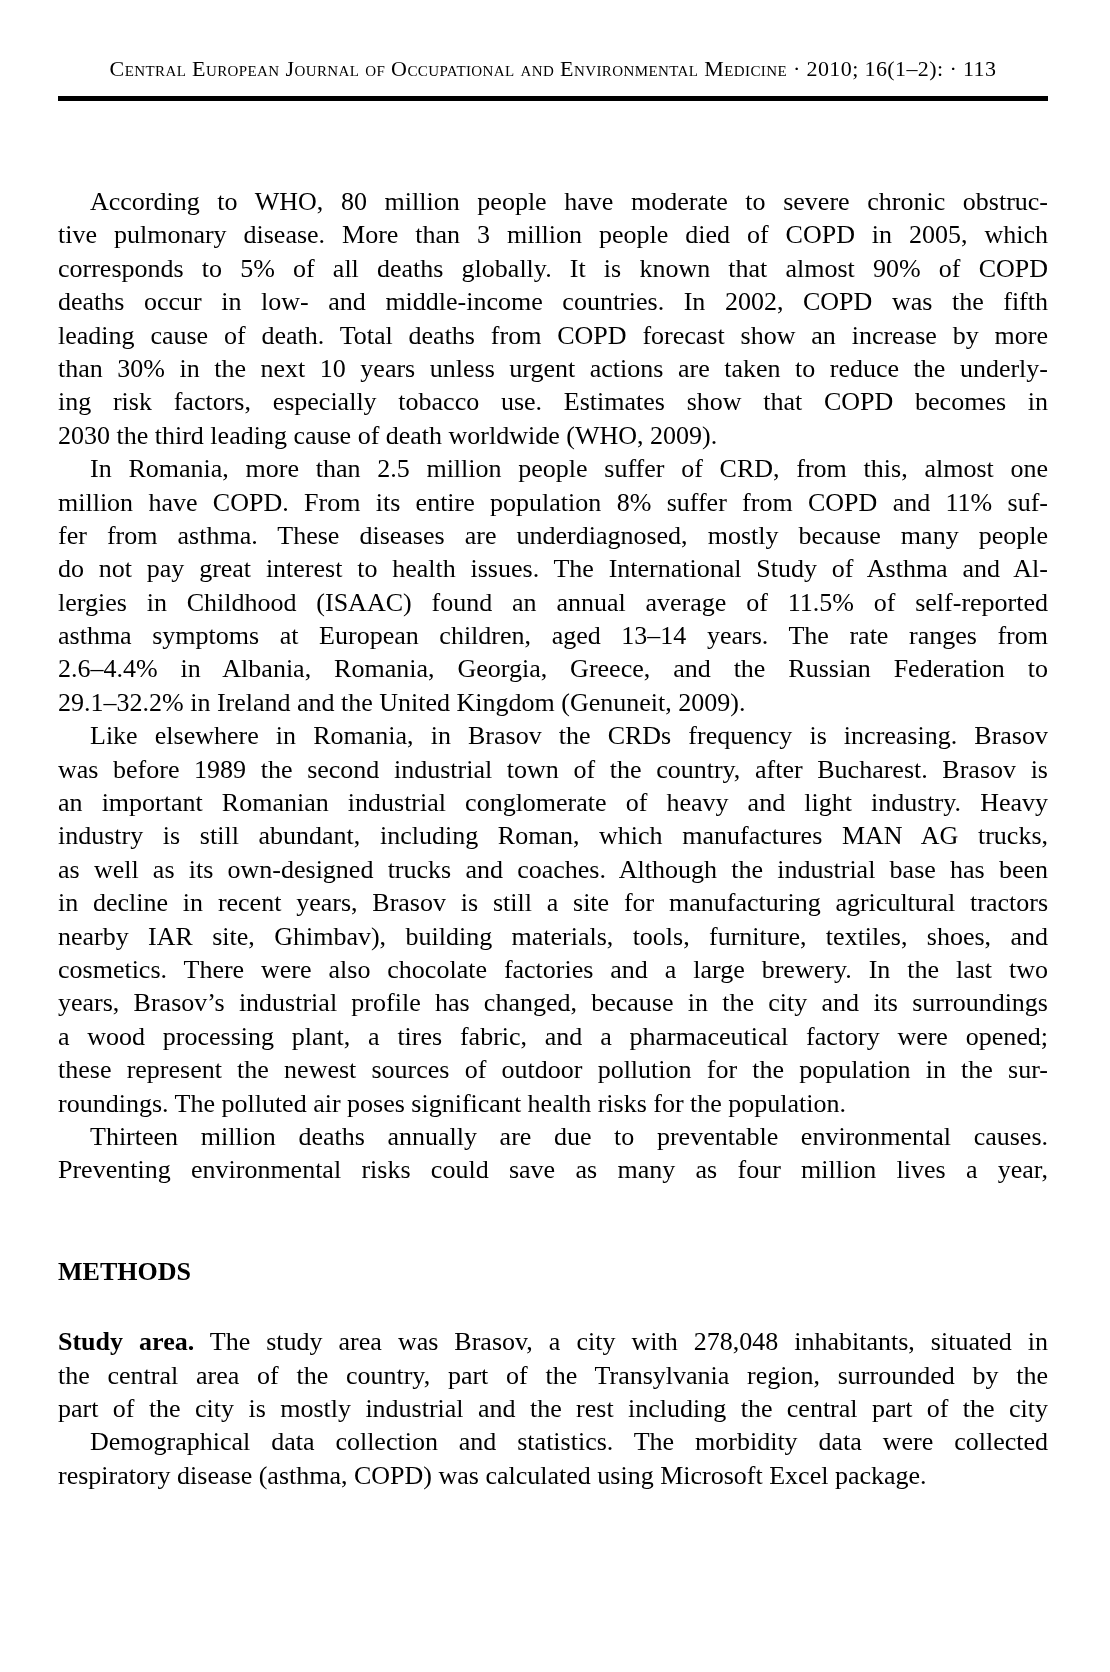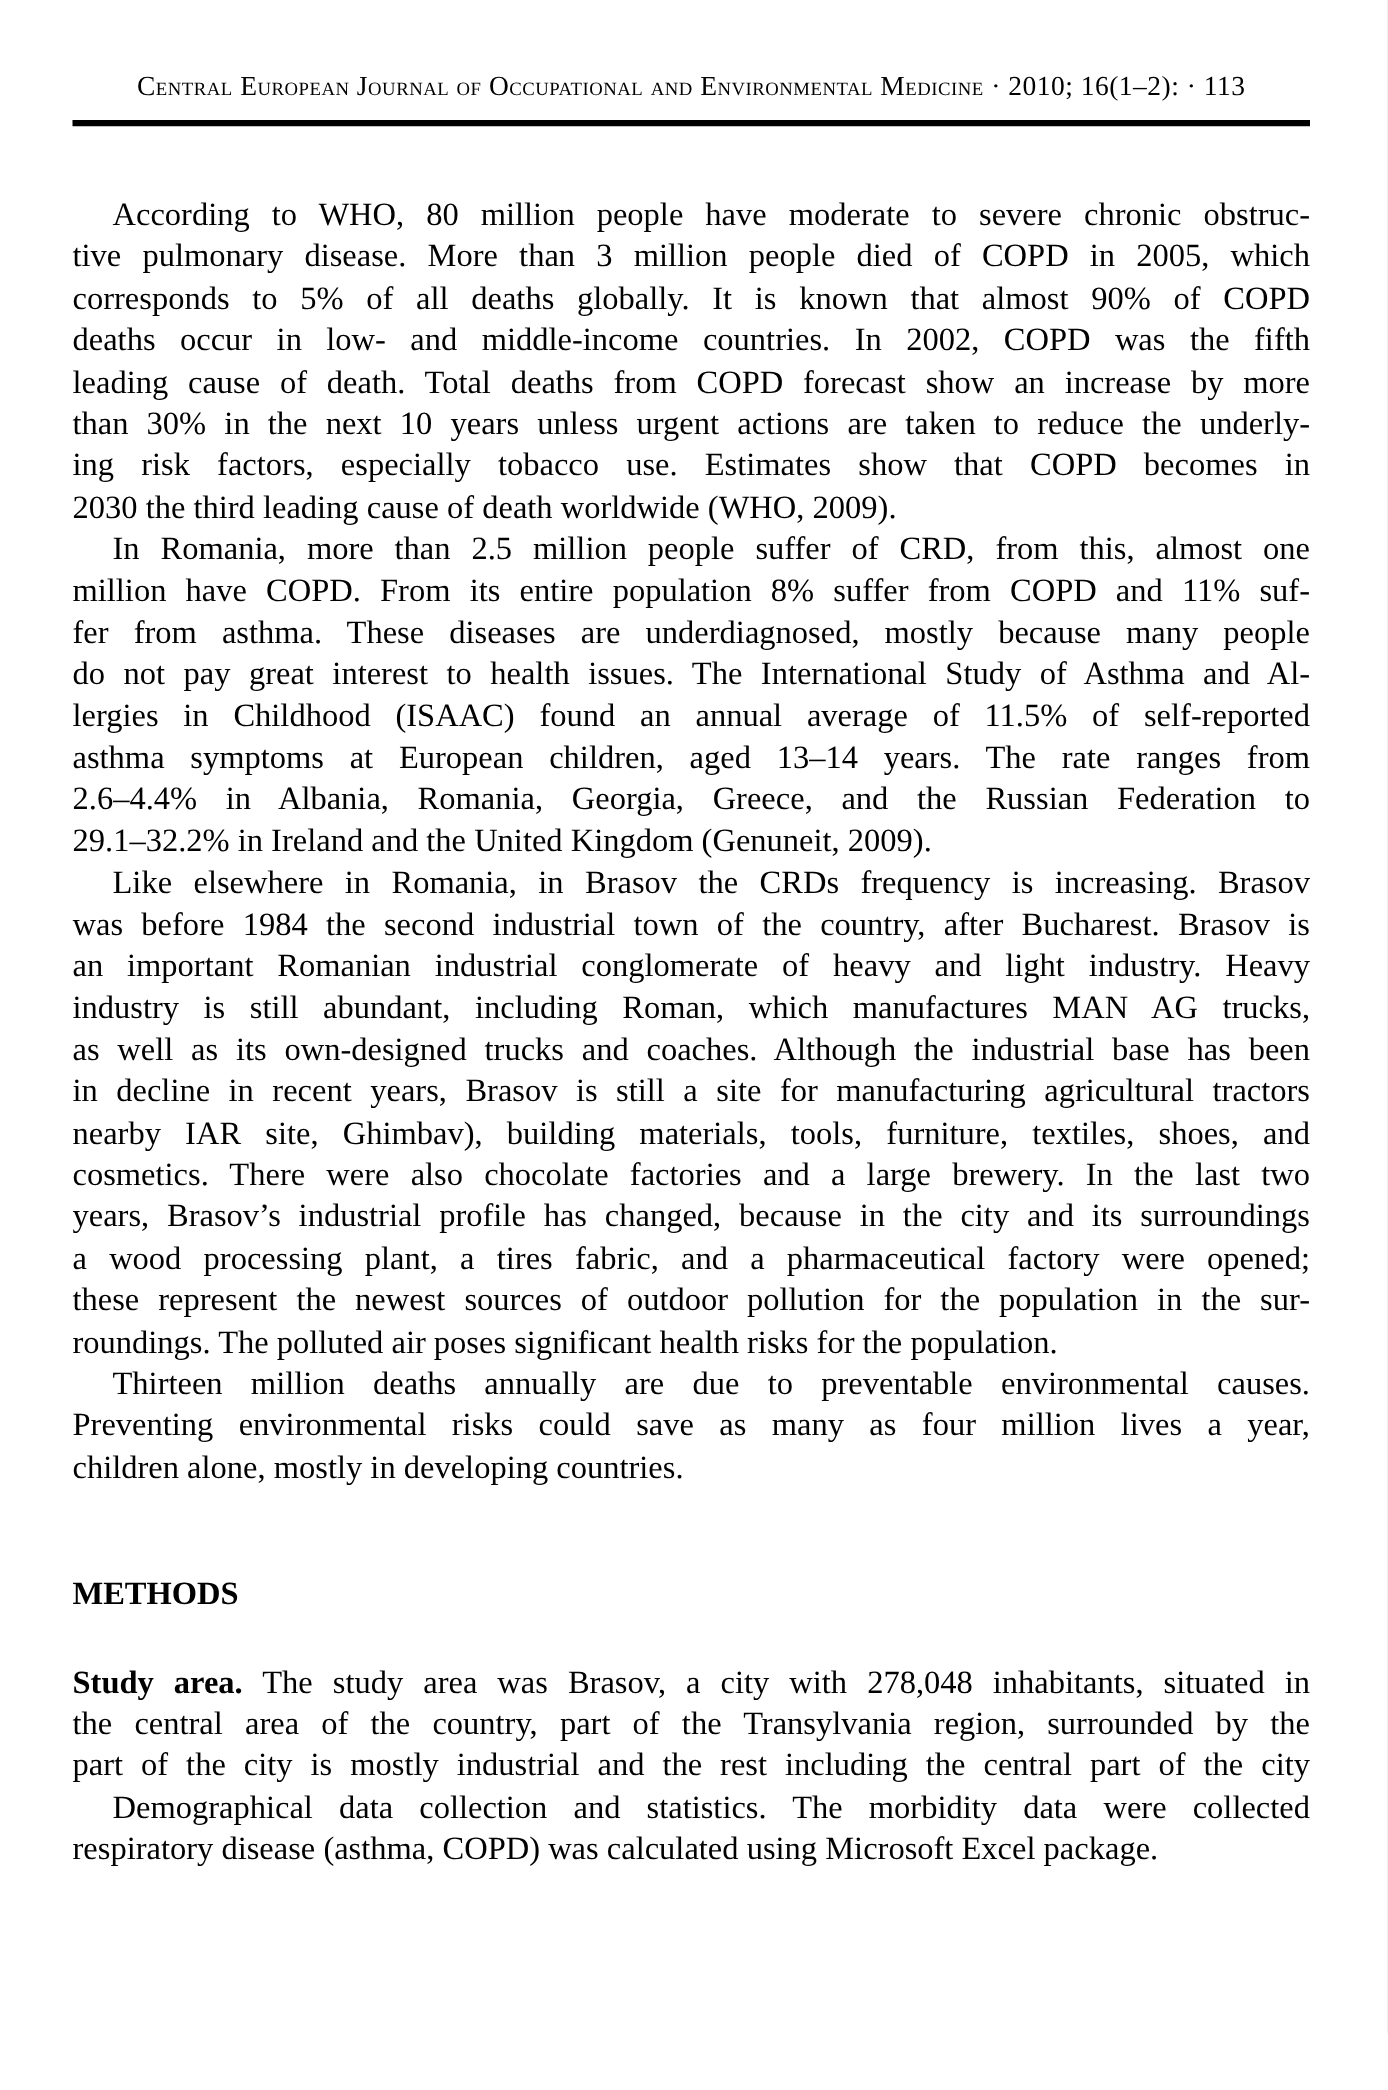--- a/index.html
+++ b/index.html
@@ -31,21 +31,21 @@
     letter-spacing: 0.4px;
     white-space: nowrap;
   }
   .header-rule {
     height: 5px;
     background: #000000;
     margin-top: 14px;
     border: none;
   }
   .article {
-    margin-top: 54px;
+    margin-top: 84px;
     font-size: 26px;
     line-height: 33.4px;
   }
   .paragraph { margin: 0; }
   .line {
     text-align: justify;
     text-align-last: justify;
     height: 33.4px;
     overflow: hidden;
   }
@@ -87,36 +87,35 @@
           <div class="line">million have COPD. From its entire population 8% suffer from COPD and 11% suf-</div>
           <div class="line">fer from asthma. These diseases are underdiagnosed, mostly because many people</div>
           <div class="line">do not pay great interest to health issues. The International Study of Asthma and Al-</div>
           <div class="line">lergies in Childhood (ISAAC) found an annual average of 11.5% of self-reported</div>
           <div class="line">asthma symptoms at European children, aged 13–14 years. The rate ranges from</div>
           <div class="line">2.6–4.4% in Albania, Romania, Georgia, Greece, and the Russian Federation to</div>
           <div class="line last">29.1–32.2% in Ireland and the United Kingdom (Genuneit, 2009).</div>
         </div>
         <div class="paragraph">
           <div class="line indent">Like elsewhere in Romania, in Brasov the CRDs frequency is increasing. Brasov</div>
-          <div class="line">was before 1984 the second industrial town of the country, after Bucharest. Brasov is</div>
+          <div class="line">was before 1989 the second industrial town of the country, after Bucharest. Brasov is</div>
           <div class="line">an important Romanian industrial conglomerate of heavy and light industry. Heavy</div>
           <div class="line">industry is still abundant, including Roman, which manufactures MAN AG trucks,</div>
           <div class="line">as well as its own-designed trucks and coaches. Although the industrial base has been</div>
           <div class="line">in decline in recent years, Brasov is still a site for manufacturing agricultural tractors</div>
           <div class="line">nearby IAR site, Ghimbav), building materials, tools, furniture, textiles, shoes, and</div>
           <div class="line">cosmetics. There were also chocolate factories and a large brewery. In the last two</div>
           <div class="line">years, Brasov’s industrial profile has changed, because in the city and its surroundings</div>
           <div class="line">a wood processing plant, a tires fabric, and a pharmaceutical factory were opened;</div>
           <div class="line">these represent the newest sources of outdoor pollution for the population in the sur-</div>
           <div class="line last">roundings. The polluted air poses significant health risks for the population.</div>
         </div>
         <div class="paragraph">
           <div class="line indent">Thirteen million deaths annually are due to preventable environmental causes.</div>
           <div class="line">Preventing environmental risks could save as many as four million lives a year,</div>
-          <div class="line last">children alone, mostly in developing countries.</div>
         </div>
         <h2 class="section-heading">METHODS</h2>
         <div class="paragraph">
           <div class="line"><b>Study area.</b> The study area was Brasov, a city with 278,048 inhabitants, situated in</div>
           <div class="line">the central area of the country, part of the Transylvania region, surrounded by the</div>
           <div class="line">part of the city is mostly industrial and the rest including the central part of the city</div>
         </div>
         <div class="paragraph">
           <div class="line indent">Demographical data collection and statistics. The morbidity data were collected</div>
           <div class="line last">respiratory disease (asthma, COPD) was calculated using Microsoft Excel package.</div>

